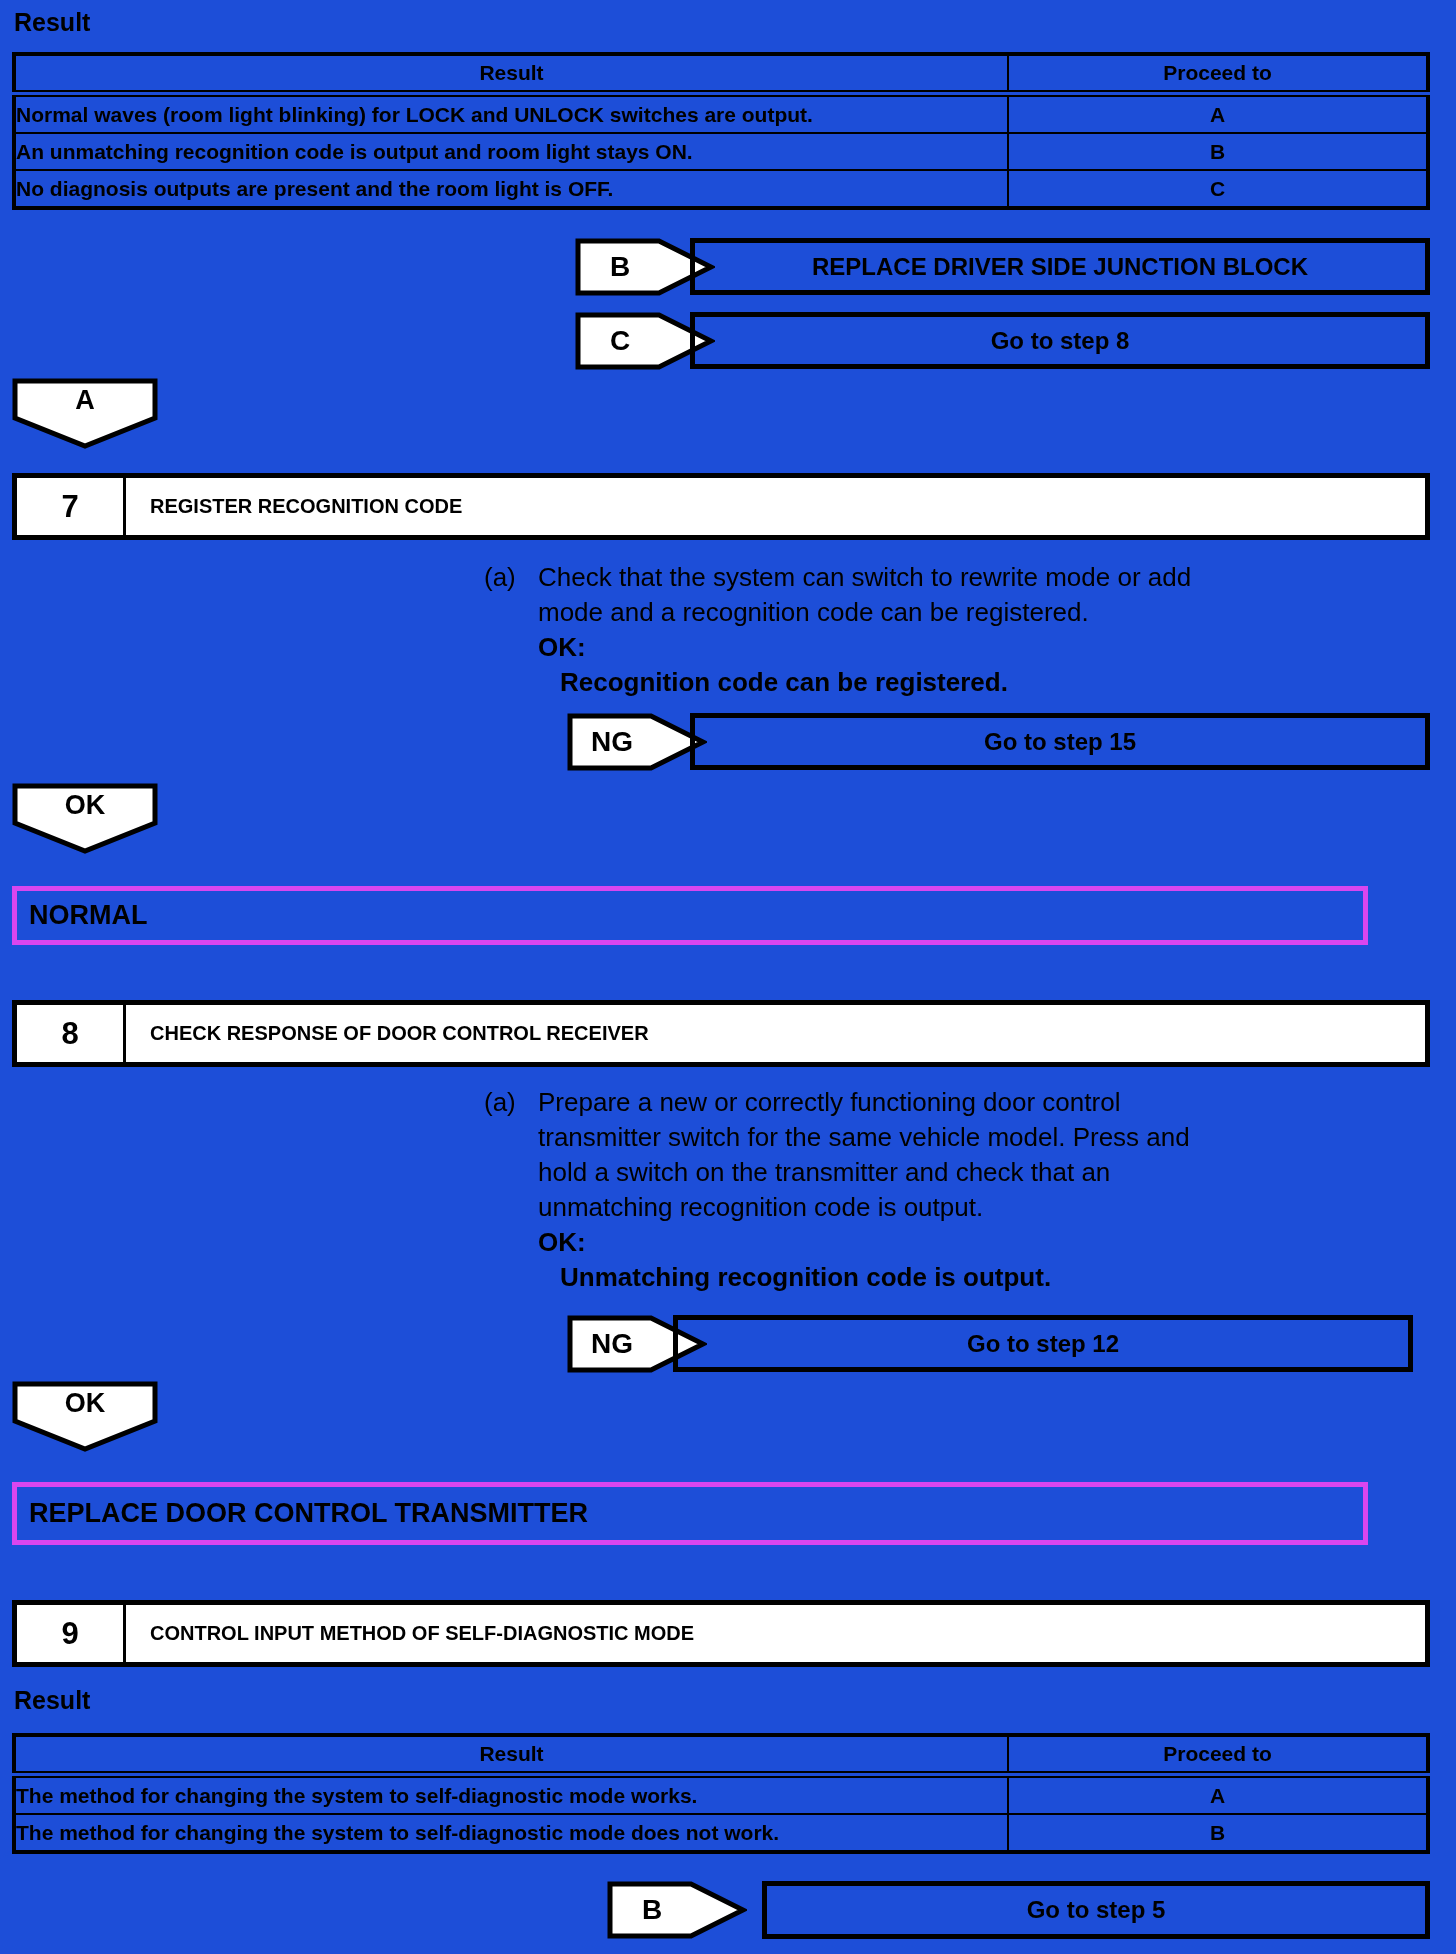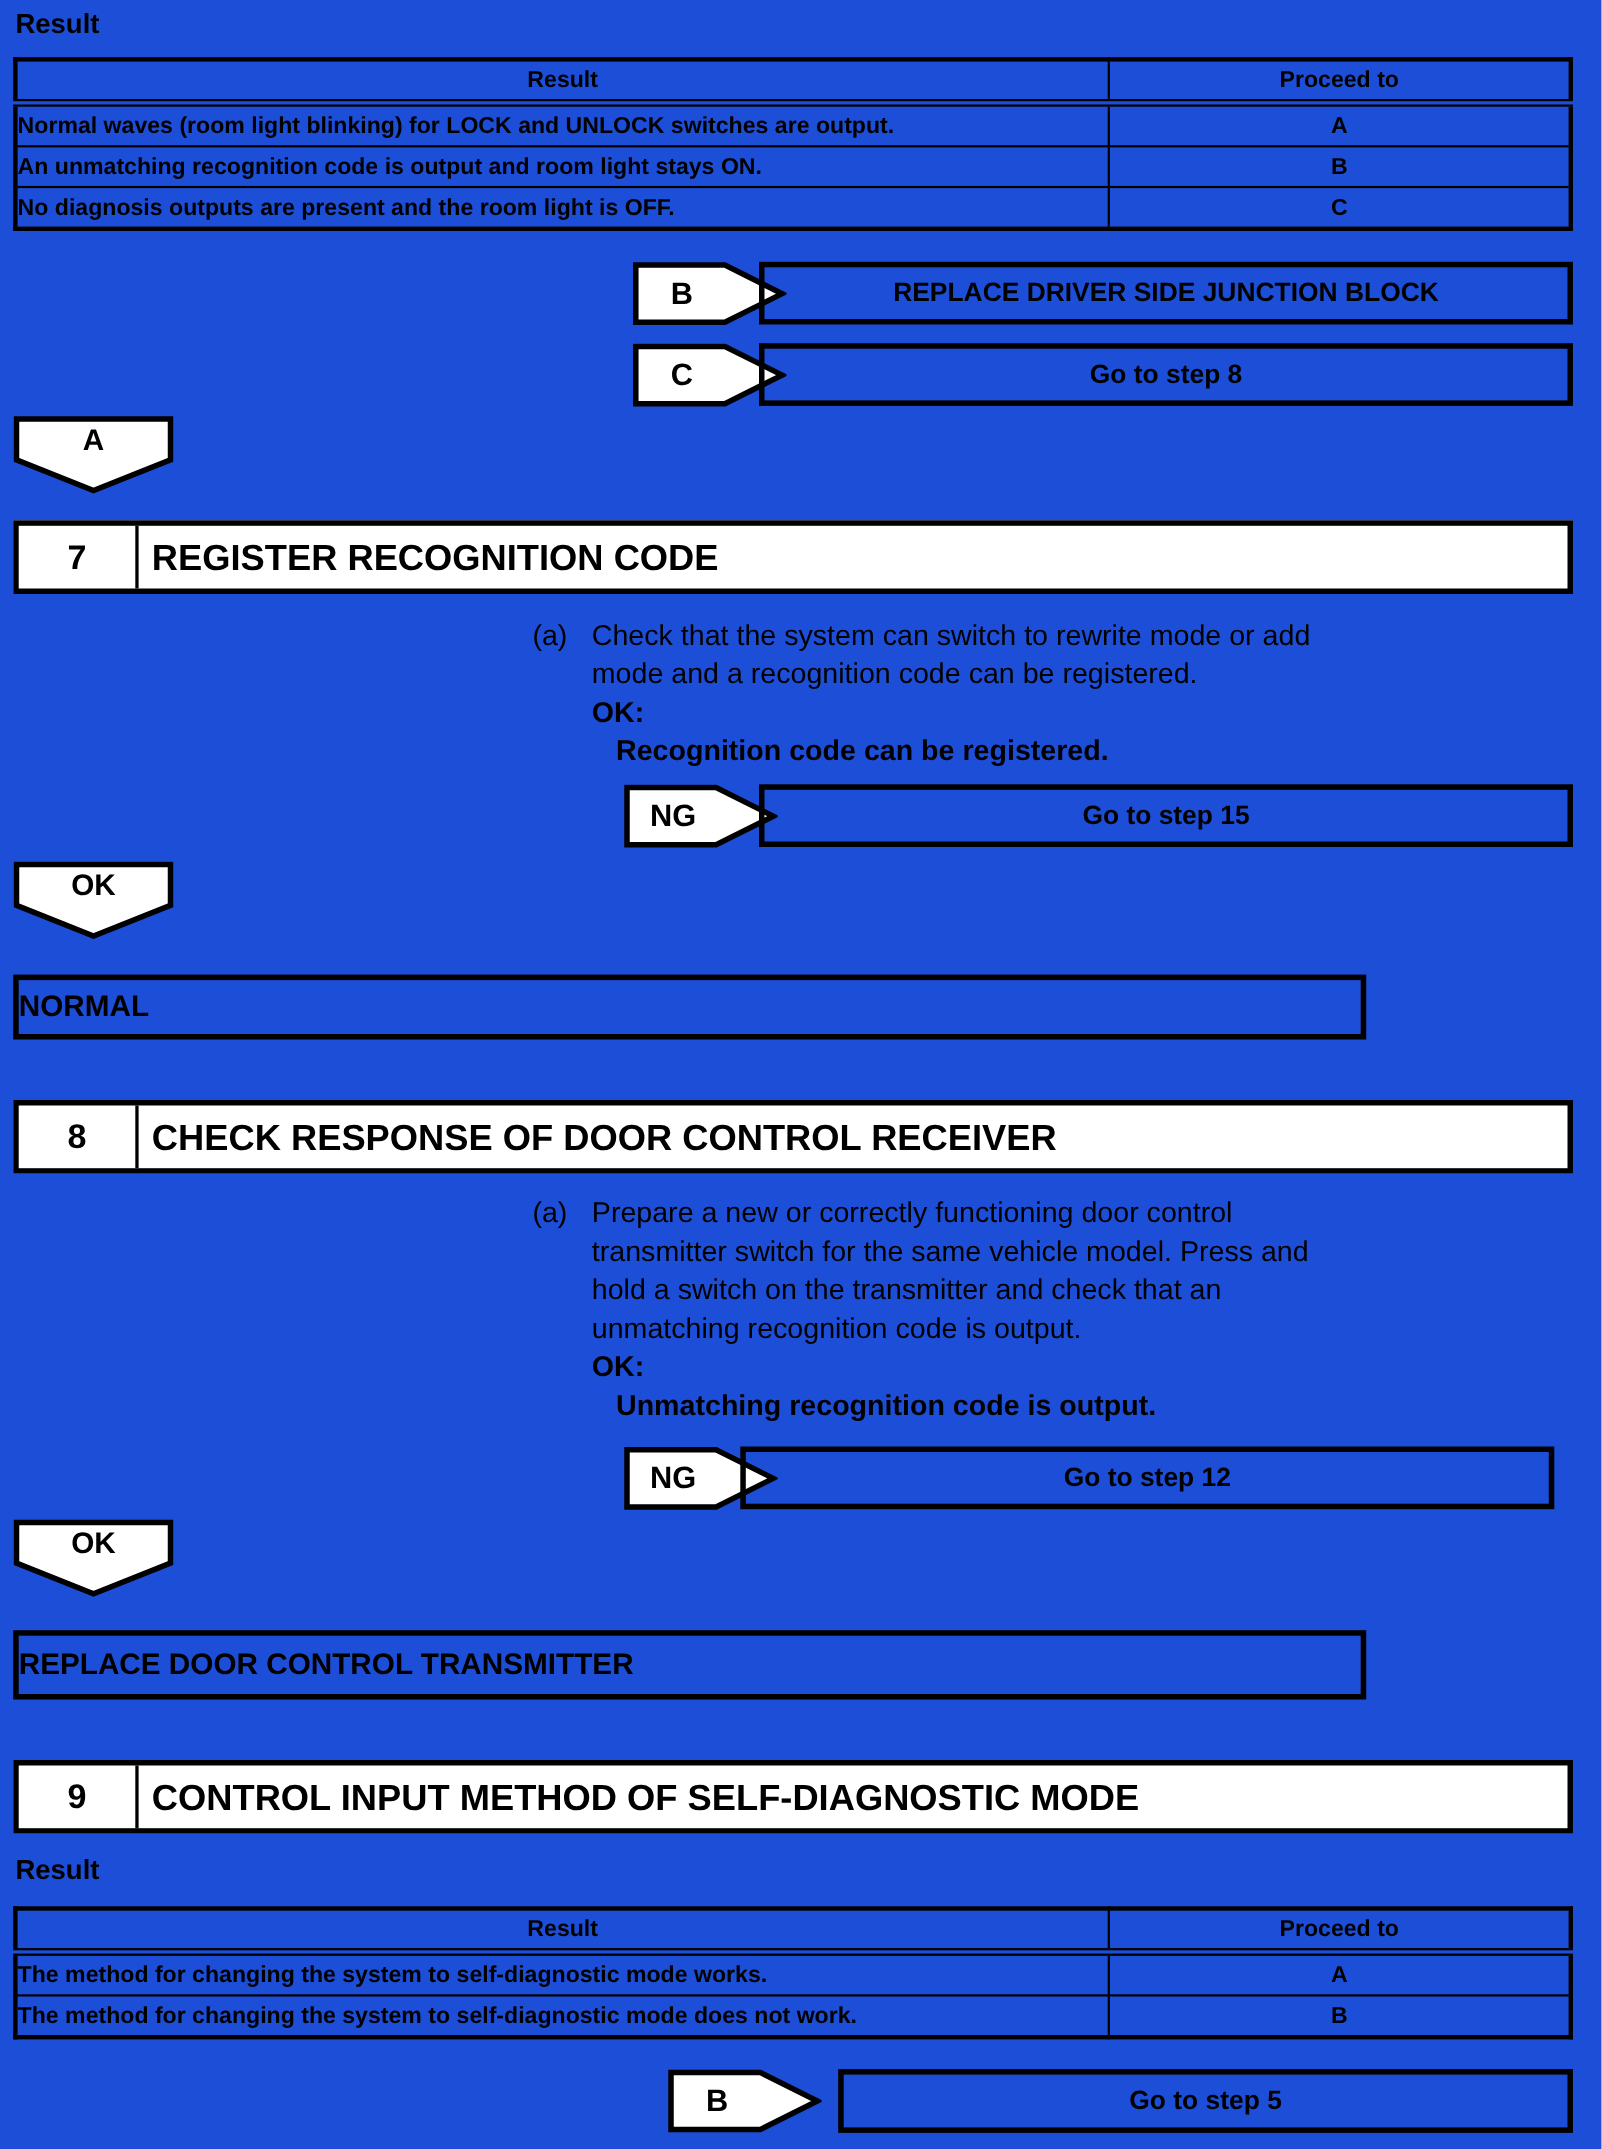--- a/index.html
+++ b/index.html
@@ -30,31 +30,31 @@
   
   .pent{width:146px;height:72px;}
   .pent svg{position:absolute;left:0;top:0;}
   .pent .lbl{position:absolute;left:0;top:3px;width:146px;height:38px;display:flex;
              align-items:center;justify-content:center;font-size:27px;font-weight:bold;}
 
   
   .stepbar{border:5px solid #000;display:flex;height:67px;width:1418px;background:#fff;}
   .step-num{width:106px;flex:none;border-right:3px solid #000;display:flex;
             align-items:center;justify-content:center;font-size:31px;font-weight:bold;}
-  .step-title{display:flex;align-items:center;padding-left:12px;font-size:33px;font-weight:bold;}
+  .step-title{display:flex;align-items:center;padding-left:24px;font-size:20px;font-weight:bold;}
 
   
   .para{display:flex;font-size:26px;line-height:35px;}
   .para .marker{width:54px;flex:none;}
   .pline.bold{font-weight:bold;}
   .pline.indent{padding-left:22px;}
 
   
-  .bigbox{border:5px solid #000000;width:1230px;display:flex;align-items:center;
-          font-size:27px;font-weight:bold;}
+  .bigbox{border:5px solid #d946ef;width:1356px;display:flex;align-items:center;
+          padding-left:12px;font-size:27px;font-weight:bold;}
 </style>
 </head>
 <body>
 
 <div class="sheet">
 
   <div class="abs h-result" style="left:14px;top:8px;">Result</div>
 
   <table class="dtable abs" style="left:12px;top:52px;">
     <colgroup>

